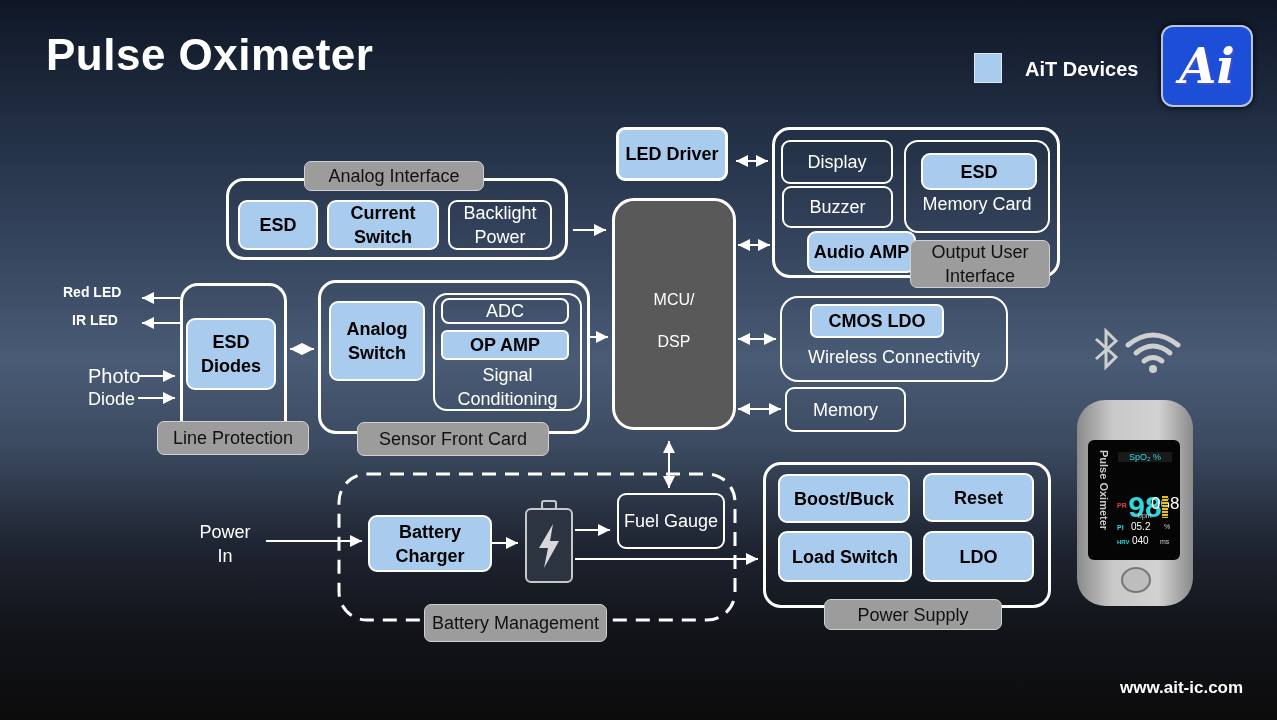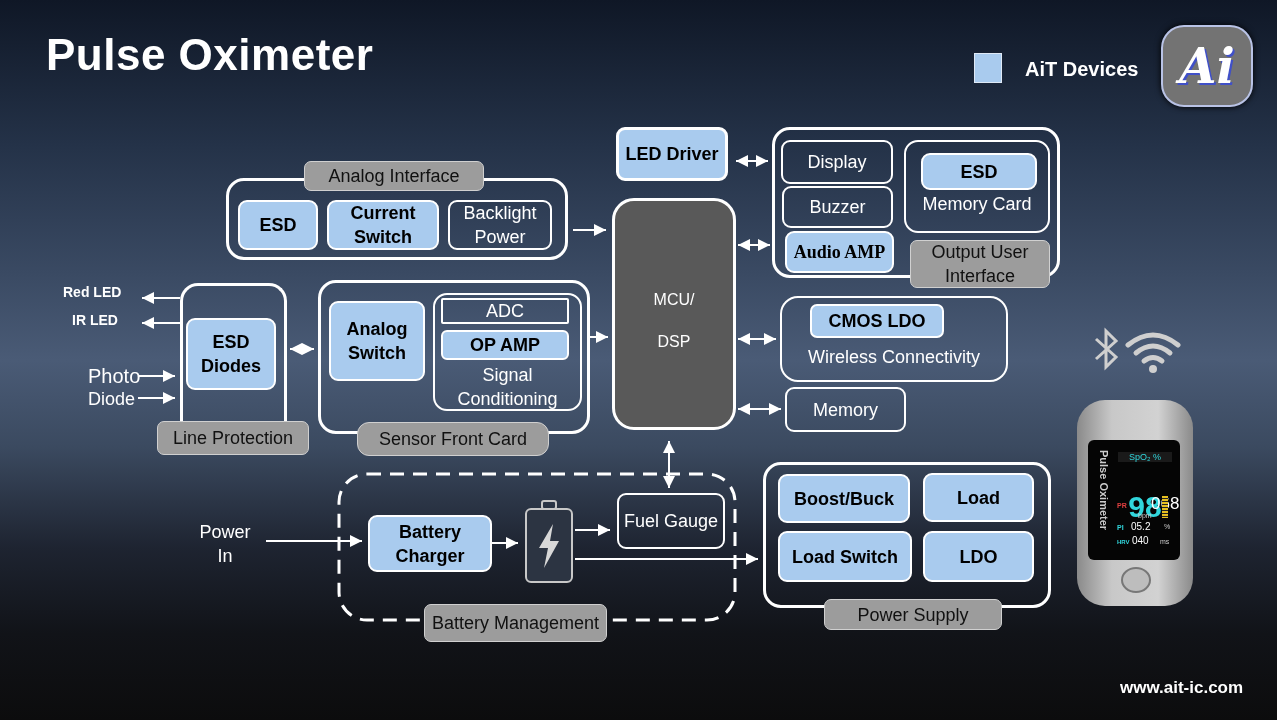--- a/index.html
+++ b/index.html
@@ -3,21 +3,21 @@
 <meta charset="utf-8">
 <style>
   html,body{margin:0;padding:0;}
   body{width:1277px;height:720px;overflow:hidden;position:relative;
     background:linear-gradient(180deg,#0f1726 0%,#243248 20%,#3a4a63 38%,#4a5b76 50%,#3b4a60 62%,#1e2431 76%,#111318 88%,#0c0c0d 100%);
     font-family:"Liberation Sans",sans-serif;color:#fff;}
   .abs{position:absolute;box-sizing:border-box;}
   .title{left:46px;top:30px;font-size:44px;font-weight:bold;letter-spacing:0.5px;}
   .legend-sw{left:974px;top:53px;width:28px;height:30px;background:#a9cbee;border:1px solid #dfe9f6;}
   .legend-tx{left:1025px;top:58px;font-size:20px;font-weight:bold;}
-  .logo{left:1161px;top:25px;width:92px;height:82px;border-radius:23px;background:#737373;border:2px solid #b9c3e6;box-shadow:0 0 6px #000;
+  .logo{left:1161px;top:25px;width:92px;height:82px;border-radius:12px;background:#1d4ed8;border:2px solid #b9c3e6;box-shadow:0 0 6px #000;
     display:flex;align-items:center;justify-content:center;}
   .logo span{font-family:"DejaVu Serif",serif;font-style:italic;font-weight:bold;font-size:48px;color:#fff;text-shadow:2px 2px 0 #4050c8;}
   .group{border:3px solid #fff;border-radius:18px;}
   .box{border:2px solid #fff;border-radius:9px;display:flex;align-items:center;justify-content:center;text-align:center;font-size:18px;line-height:24px;}
   .blue{background:#a9cbee;color:#000;font-weight:bold;border:2px solid #fff;}
   .dark{background:transparent;color:#fff;}
   .gray{background:#9c9c9c;color:#111;border:1px solid #d0d0d0;border-radius:7px;display:flex;align-items:center;justify-content:center;font-size:18px;line-height:24px;text-align:center;}
   .lbl{color:#fff;font-size:18px;line-height:24px;text-align:center;}
   .mcu{background:#595959;border:3px solid #fff;border-radius:22px;display:flex;flex-direction:column;align-items:center;justify-content:flex-start;padding-top:78px;font-size:16px;line-height:42px;}
   svg.lines{position:absolute;left:0;top:0;}
@@ -75,41 +75,41 @@
 <div class="abs box blue" style="left:616px;top:127px;width:112px;height:54px;border-width:3px;">LED Driver</div>
 
 <div class="abs mcu" style="left:612px;top:198px;width:124px;height:232px;">
   <span>MCU/</span>
   <span>DSP</span>
 </div>
 
 <div class="abs group" style="left:772px;top:127px;width:288px;height:151px;"></div>
 <div class="abs box dark" style="left:781px;top:140px;width:112px;height:44px;">Display</div>
 <div class="abs box dark" style="left:782px;top:186px;width:111px;height:42px;">Buzzer</div>
-<div class="abs box blue" style="left:785px;top:231px;width:109px;height:42px;line-height:22px;font-family:Liberation Serif, serif;">Audio AMP</div>
+<div class="abs box blue" style="left:807px;top:231px;width:109px;height:42px;line-height:22px;">Audio AMP</div>
 <div class="abs group" style="left:904px;top:140px;width:146px;height:93px;border-width:2px;border-radius:14px;"></div>
 <div class="abs box blue" style="left:921px;top:153px;width:116px;height:37px;">ESD</div>
 <div class="abs lbl" style="left:904px;top:192px;width:146px;">Memory Card</div>
 <div class="abs gray" style="left:910px;top:240px;width:140px;height:48px;">Output User Interface</div>
 
 <div class="abs group" style="left:180px;top:283px;width:107px;height:150px;border-bottom:none;border-radius:18px 18px 0 0;"></div>
 <div class="abs box blue" style="left:186px;top:318px;width:90px;height:72px;">ESD Diodes</div>
 <div class="abs gray" style="left:157px;top:421px;width:152px;height:34px;">Line Protection</div>
 <div class="abs small" style="left:63px;top:284px;">Red LED</div>
 <div class="abs small" style="left:72px;top:312px;">IR LED</div>
 <div class="abs" style="left:88px;top:365px;font-size:20px;">Photo</div>
 <div class="abs" style="left:88px;top:389px;font-size:18px;">Diode</div>
 
 <div class="abs group" style="left:318px;top:280px;width:272px;height:154px;"></div>
 <div class="abs box blue" style="left:329px;top:301px;width:96px;height:80px;">Analog Switch</div>
 <div class="abs group" style="left:433px;top:293px;width:149px;height:118px;border-width:2px;border-radius:14px;"></div>
-<div class="abs box dark" style="left:441px;top:298px;width:128px;height:26px;border-radius:2px;">ADC</div>
+<div class="abs box dark" style="left:441px;top:298px;width:128px;height:26px;border-radius:8px;">ADC</div>
 <div class="abs box blue" style="left:441px;top:330px;width:128px;height:30px;border-radius:6px;">OP AMP</div>
 <div class="abs lbl" style="left:433px;top:363px;width:149px;">Signal Conditioning</div>
-<div class="abs gray" style="left:357px;top:422px;width:192px;height:34px;border-radius:12px;">Sensor Front Card</div>
+<div class="abs gray" style="left:357px;top:422px;width:192px;height:34px;">Sensor Front Card</div>
 
 <div class="abs group" style="left:780px;top:296px;width:228px;height:86px;border-width:2px;"></div>
 <div class="abs box blue" style="left:810px;top:304px;width:134px;height:34px;border-radius:7px;">CMOS LDO</div>
 <div class="abs lbl" style="left:780px;top:345px;width:228px;">Wireless Connectivity</div>
 
 <div class="abs box dark" style="left:785px;top:387px;width:121px;height:45px;">Memory</div>
 
 <div class="abs lbl" style="left:190px;top:520px;width:70px;">Power</div>
 <div class="abs lbl" style="left:190px;top:544px;width:70px;">In</div>
 <div class="abs box blue" style="left:368px;top:515px;width:124px;height:57px;">Battery Charger</div>
@@ -118,21 +118,21 @@
     <rect x="18" y="1" width="14" height="8" rx="2" fill="none" stroke="#c8c8c8" stroke-width="2"></rect>
     <rect x="2" y="9" width="46" height="73" rx="5" fill="#2c3442" stroke="#c8c8c8" stroke-width="2"></rect>
     <path d="M29,24 L15,48 L24,48 L20,68 L35,41 L26,41 Z" fill="#d8d8d8"></path>
   </svg>
 </div>
 <div class="abs box dark" style="left:617px;top:493px;width:108px;height:56px;">Fuel Gauge</div>
 <div class="abs gray" style="left:424px;top:604px;width:183px;height:38px;">Battery Management</div>
 
 <div class="abs group" style="left:763px;top:462px;width:288px;height:146px;"></div>
 <div class="abs box blue" style="left:778px;top:474px;width:132px;height:49px;">Boost/Buck</div>
-<div class="abs box blue" style="left:923px;top:473px;width:111px;height:49px;">Load</div>
+<div class="abs box blue" style="left:923px;top:473px;width:111px;height:49px;">Reset</div>
 <div class="abs box blue" style="left:778px;top:531px;width:134px;height:51px;">Load Switch</div>
 <div class="abs box blue" style="left:923px;top:531px;width:111px;height:51px;">LDO</div>
 <div class="abs gray" style="left:824px;top:599px;width:178px;height:31px;">Power Supply</div>
 
 <div class="abs" style="left:1090px;top:325px;width:100px;height:50px;">
   <svg width="100" height="50" viewBox="0 0 100 50">
     <path d="M6,14 L26,32 L16,42 L16,6 L26,16 L6,34" fill="none" stroke="#cfcfcf" stroke-width="3"></path>
     <g fill="none" stroke="#cfcfcf" stroke-width="5" stroke-linecap="round">
       <path d="M38,20 Q63,0 88,20"></path>
       <path d="M46,28 Q63,14 80,28"></path>

